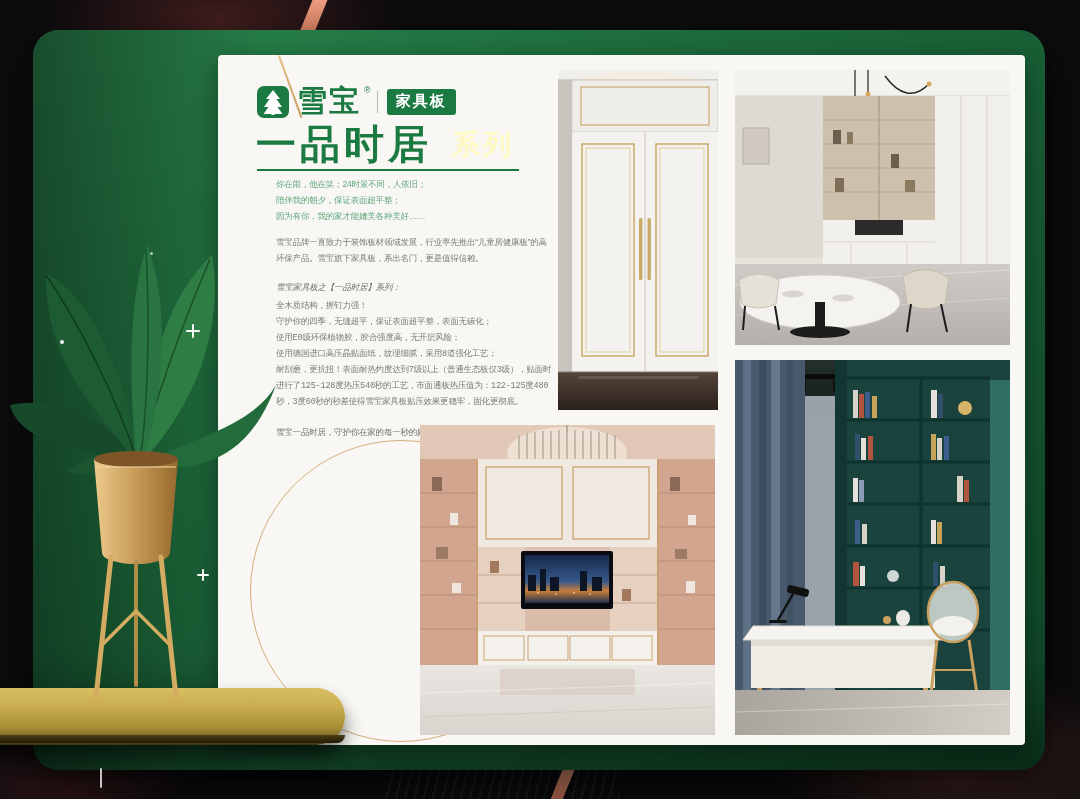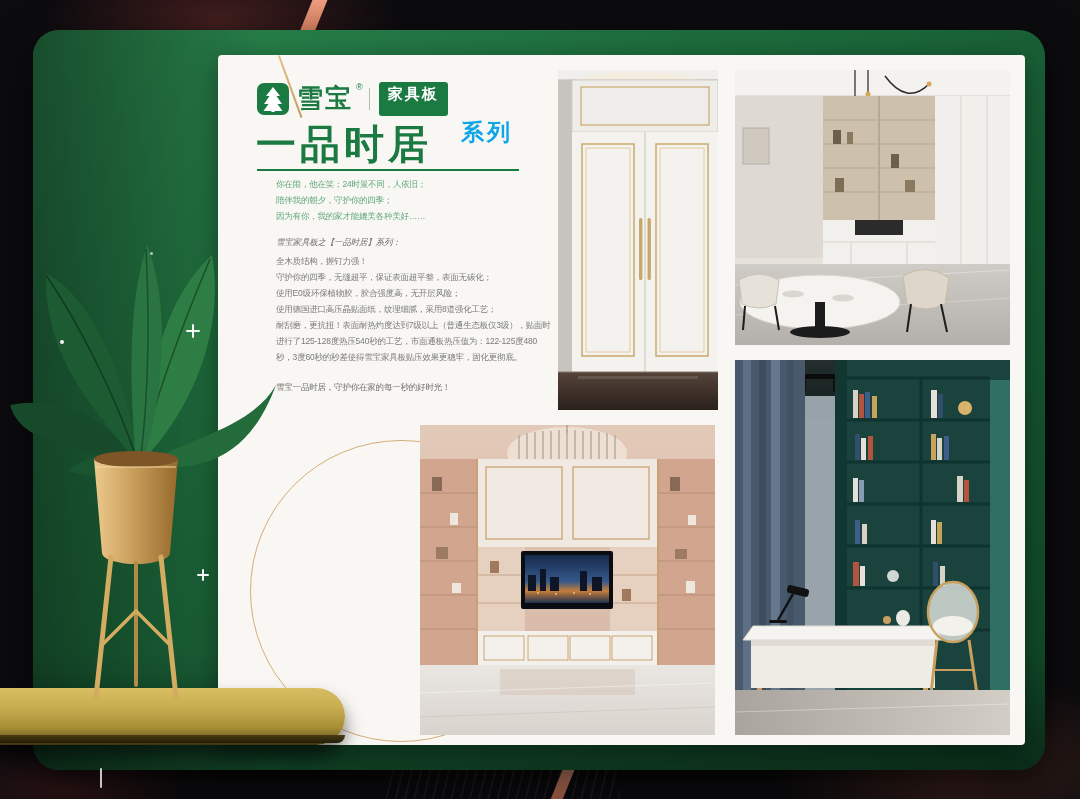--- a/index.html
+++ b/index.html
@@ -19,37 +19,37 @@
     background:linear-gradient(to top,rgba(0,0,0,.35),rgba(0,0,0,0));}
   
   .card{left:218px;top:55px;width:807px;height:690px;background:#f8f7f3;border-radius:4px;
     box-shadow:0 8px 26px rgba(0,0,0,.4);z-index:3;}
   .gold-circle{left:250px;top:440px;width:300px;height:300px;border-radius:50%;
     border:1px solid rgba(203,154,92,.8);z-index:4;}
   .gold-tick{left:278px;top:56px;width:2px;height:66px;background:linear-gradient(#e4c084,#c89a5c);
     transform:rotate(-20deg);transform-origin:top left;z-index:5;}
   
   .logo-row{left:256px;top:81px;display:flex;align-items:center;z-index:5;}
-  .brand-name{font-size:26px;font-weight:900;color:#1b7a41;letter-spacing:2px;margin:0 9px 0 7px;}
+  .brand-name{font-size:30px;font-weight:900;color:#1b7a41;letter-spacing:2px;margin:0 9px 0 7px;}
   .reg{font-size:9px;color:#1b7a41;vertical-align:top;position:relative;top:-12px;left:-6px;}
   .logo-div{width:1px;height:22px;background:#b9b9b4;margin-right:9px;}
-  .badge{background:#1b7a41;color:#fff;font-size:15px;font-weight:700;padding:3px 9px 12px;
+  .badge{background:#1b7a41;color:#fff;font-size:15px;font-weight:700;padding:3px 9px 4px;
     border-radius:3px;letter-spacing:2px;}
-  .series-row{left:256px;top:117px;z-index:5;display:flex;align-items:flex-start;}
+  .series-row{left:256px;top:117px;z-index:5;display:flex;align-items:center;}
   .series-name{font-size:40px;font-weight:900;color:#1b7a41;letter-spacing:4px;}
-  .series-suffix{font-size:23px;font-weight:700;color:#0ea5e9;margin-left:29px;letter-spacing:3px;}
+  .series-suffix{font-size:28px;font-weight:700;color:#fef9c3;margin-left:20px;letter-spacing:3px;}
   .title-underline{left:257px;top:169px;width:262px;height:2px;background:#1b7a41;z-index:5;}
   
   .text-col{left:276px;top:176px;width:276px;z-index:5;font-size:8.5px;line-height:16px;
     color:#7b7b79;letter-spacing:-.2px;}
   .tagline{color:#62a87d;margin-bottom:10px;}
   .tagline div{line-height:16px;}
   .intro{margin-bottom:13px;}
   .feat-head{margin-bottom:3px;color:#6f6f6d;font-style:italic;}
-  .feat-items{margin-bottom:14px;}
+  .feat-items{margin-bottom:14px;font-family:Liberation Mono, monospace;}
   .closing{color:#6f6f6d;}
   
   .photo{overflow:hidden;z-index:5;background:#ddd;}
   .photo svg{display:block;}
   
   .shelf{left:0;top:688px;width:345px;height:57px;z-index:6;
     background:linear-gradient(180deg,#d8bd62 0%,#c8ac4f 35%,#a68d35 70%,#6b5a1f 92%,#3a3012 100%);
     border-radius:0 30px 30px 0;box-shadow:0 12px 18px rgba(0,0,0,.55);}
   .shelf-edge{left:0;top:735px;width:345px;height:8px;border-radius:0 0 20px 0;
     background:linear-gradient(#4a3d14,#241d07);z-index:6;}
@@ -99,23 +99,24 @@
 
   <div class="abs series-row">
     <span class="series-name">一品时居</span>
     <span class="series-suffix">系列</span>
   </div>
   <div class="abs title-underline"></div>
 
   <div class="abs text-col">
     <div class="tagline">
       <div>你在闹，他在笑；24时景不同，人依旧；</div>
-      <div>陪伴我的朝夕，守护你的四季；</div>
+      <div>陪伴我的朝夕，保证表面超平整；</div>
       <div>因为有你，我的家才能媲美各种美好……</div>
     </div>
+    <div class="intro">雪宝品牌一直致力于装饰板材领域发展，行业率先推出“儿童房健康板”的高环保产品。雪宝旗下家具板，系出名门，更是值得信赖。</div>
     <div class="feat-head">雪宝家具板之【一品时居】系列：</div>
     <div class="feat-items">
       <div>全木质结构，握钉力强！</div>
       <div>守护你的四季，无缝超平，保证表面超平整，表面无碳化；</div>
       <div>使用E0级环保植物胶，胶合强度高，无开层风险；</div>
       <div>使用德国进口高压晶贴面纸，纹理细腻，采用8道强化工艺；</div>
       <div>耐刮磨，更抗扭！表面耐热灼度达到7级以上（普通生态板仅3级），贴面时进行了125-128度热压540秒的工艺，市面通板热压值为：122-125度480秒，3度60秒的秒差使得雪宝家具板贴压效果更稳牢，固化更彻底。</div>
     </div>
     <div class="closing">雪宝一品时居，守护你在家的每一秒的好时光！</div>
   </div>

